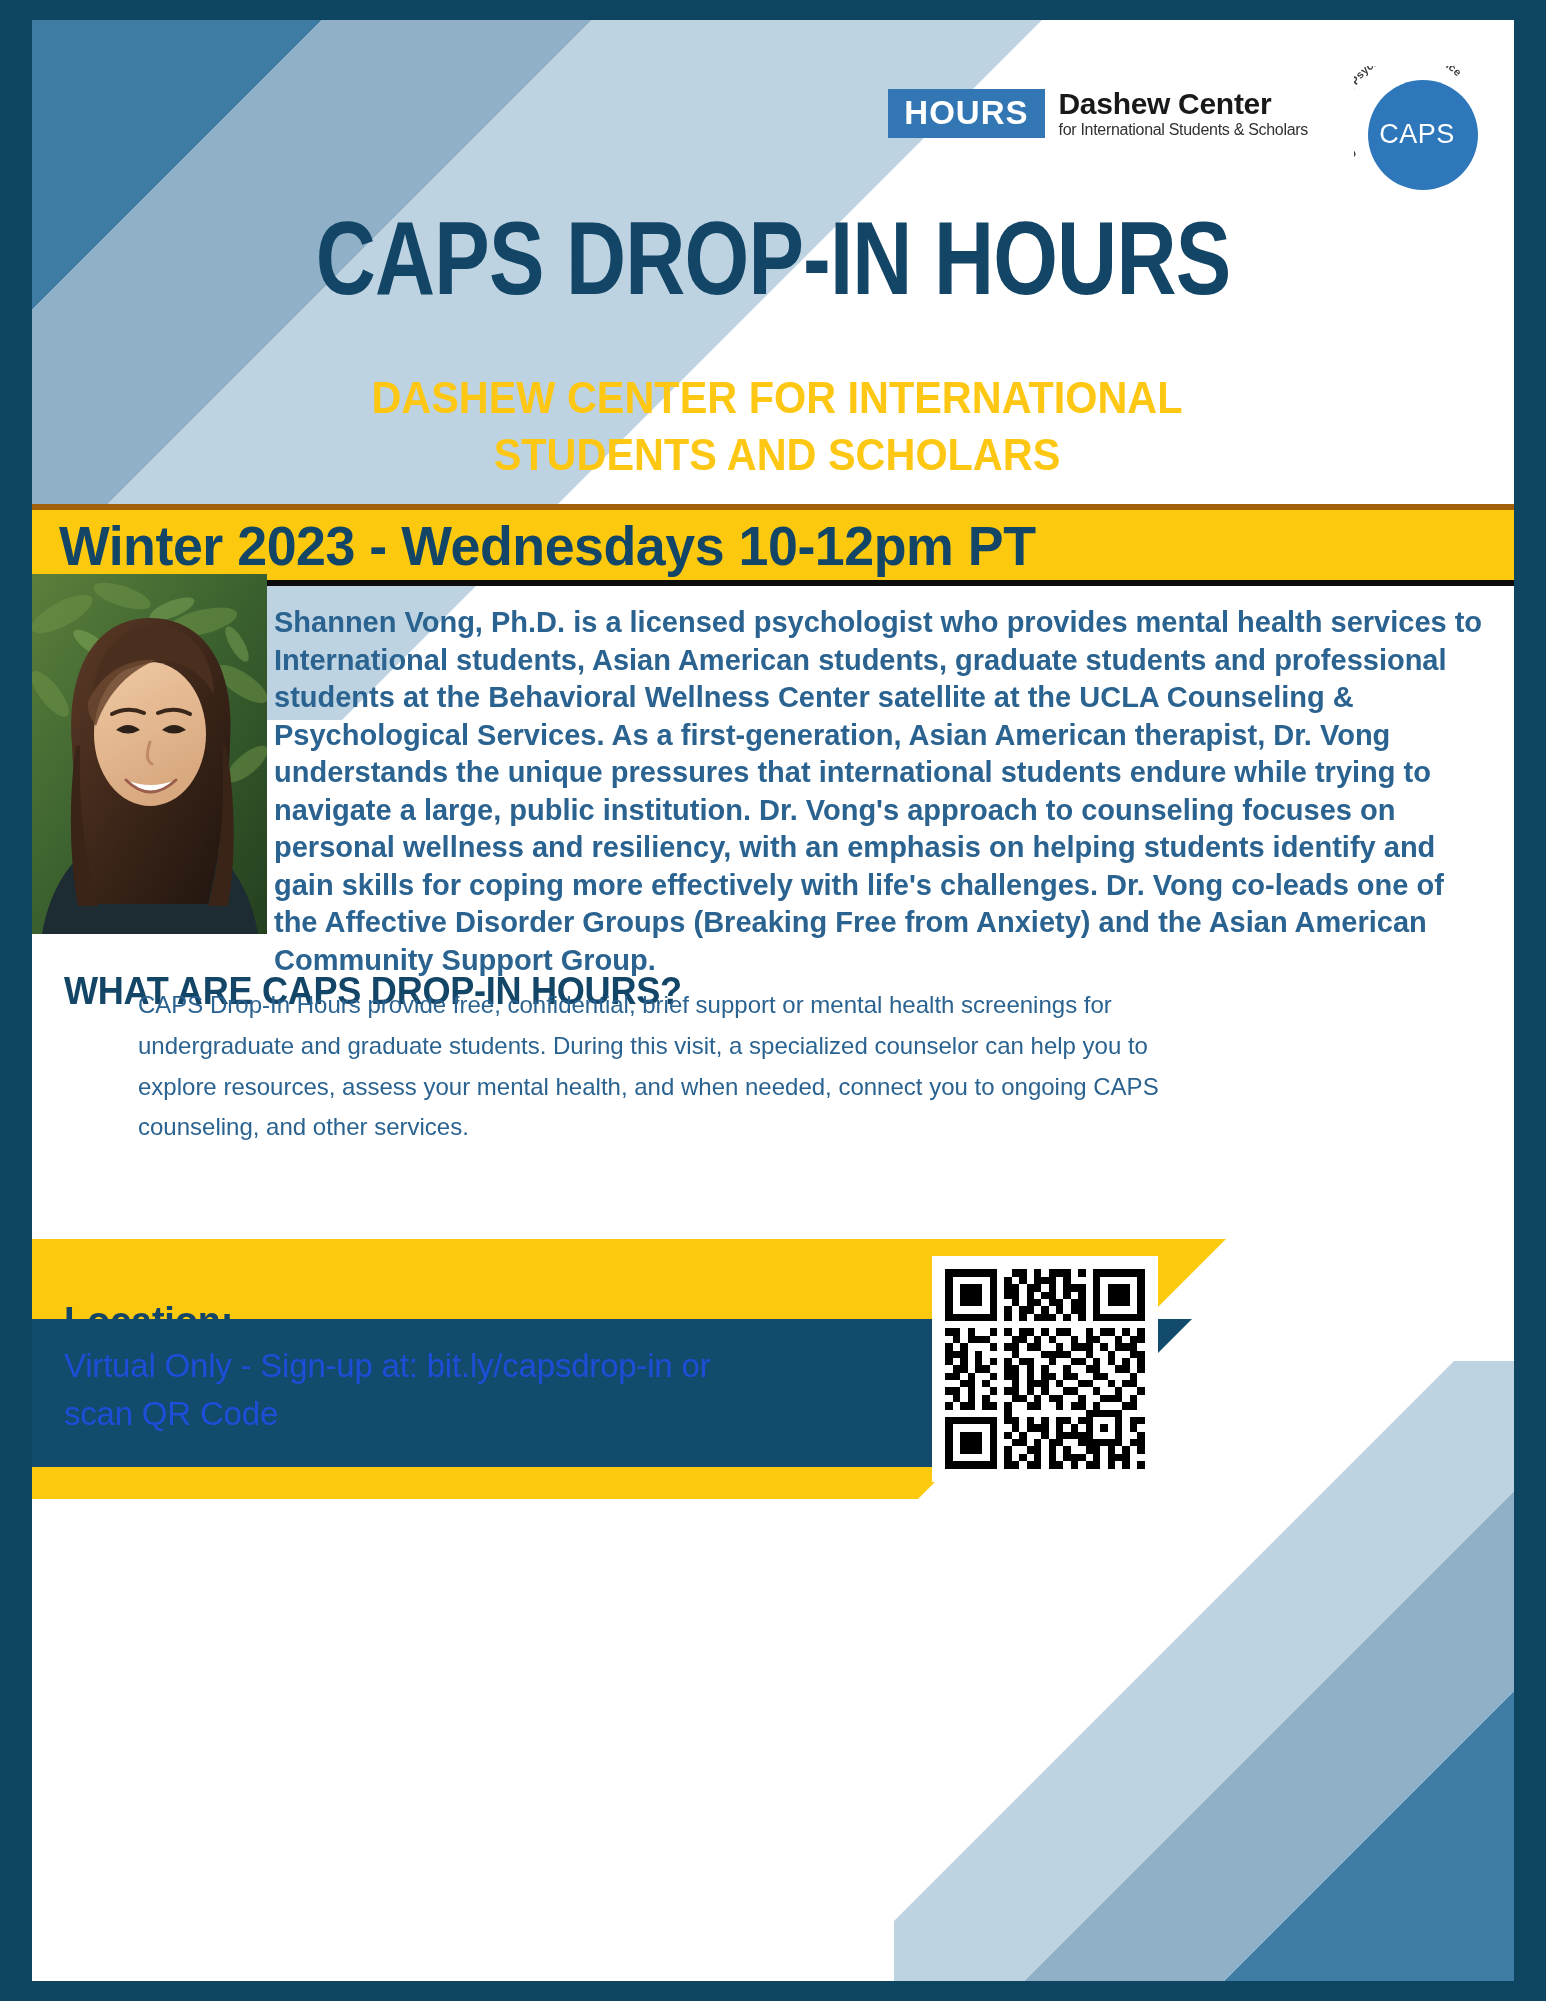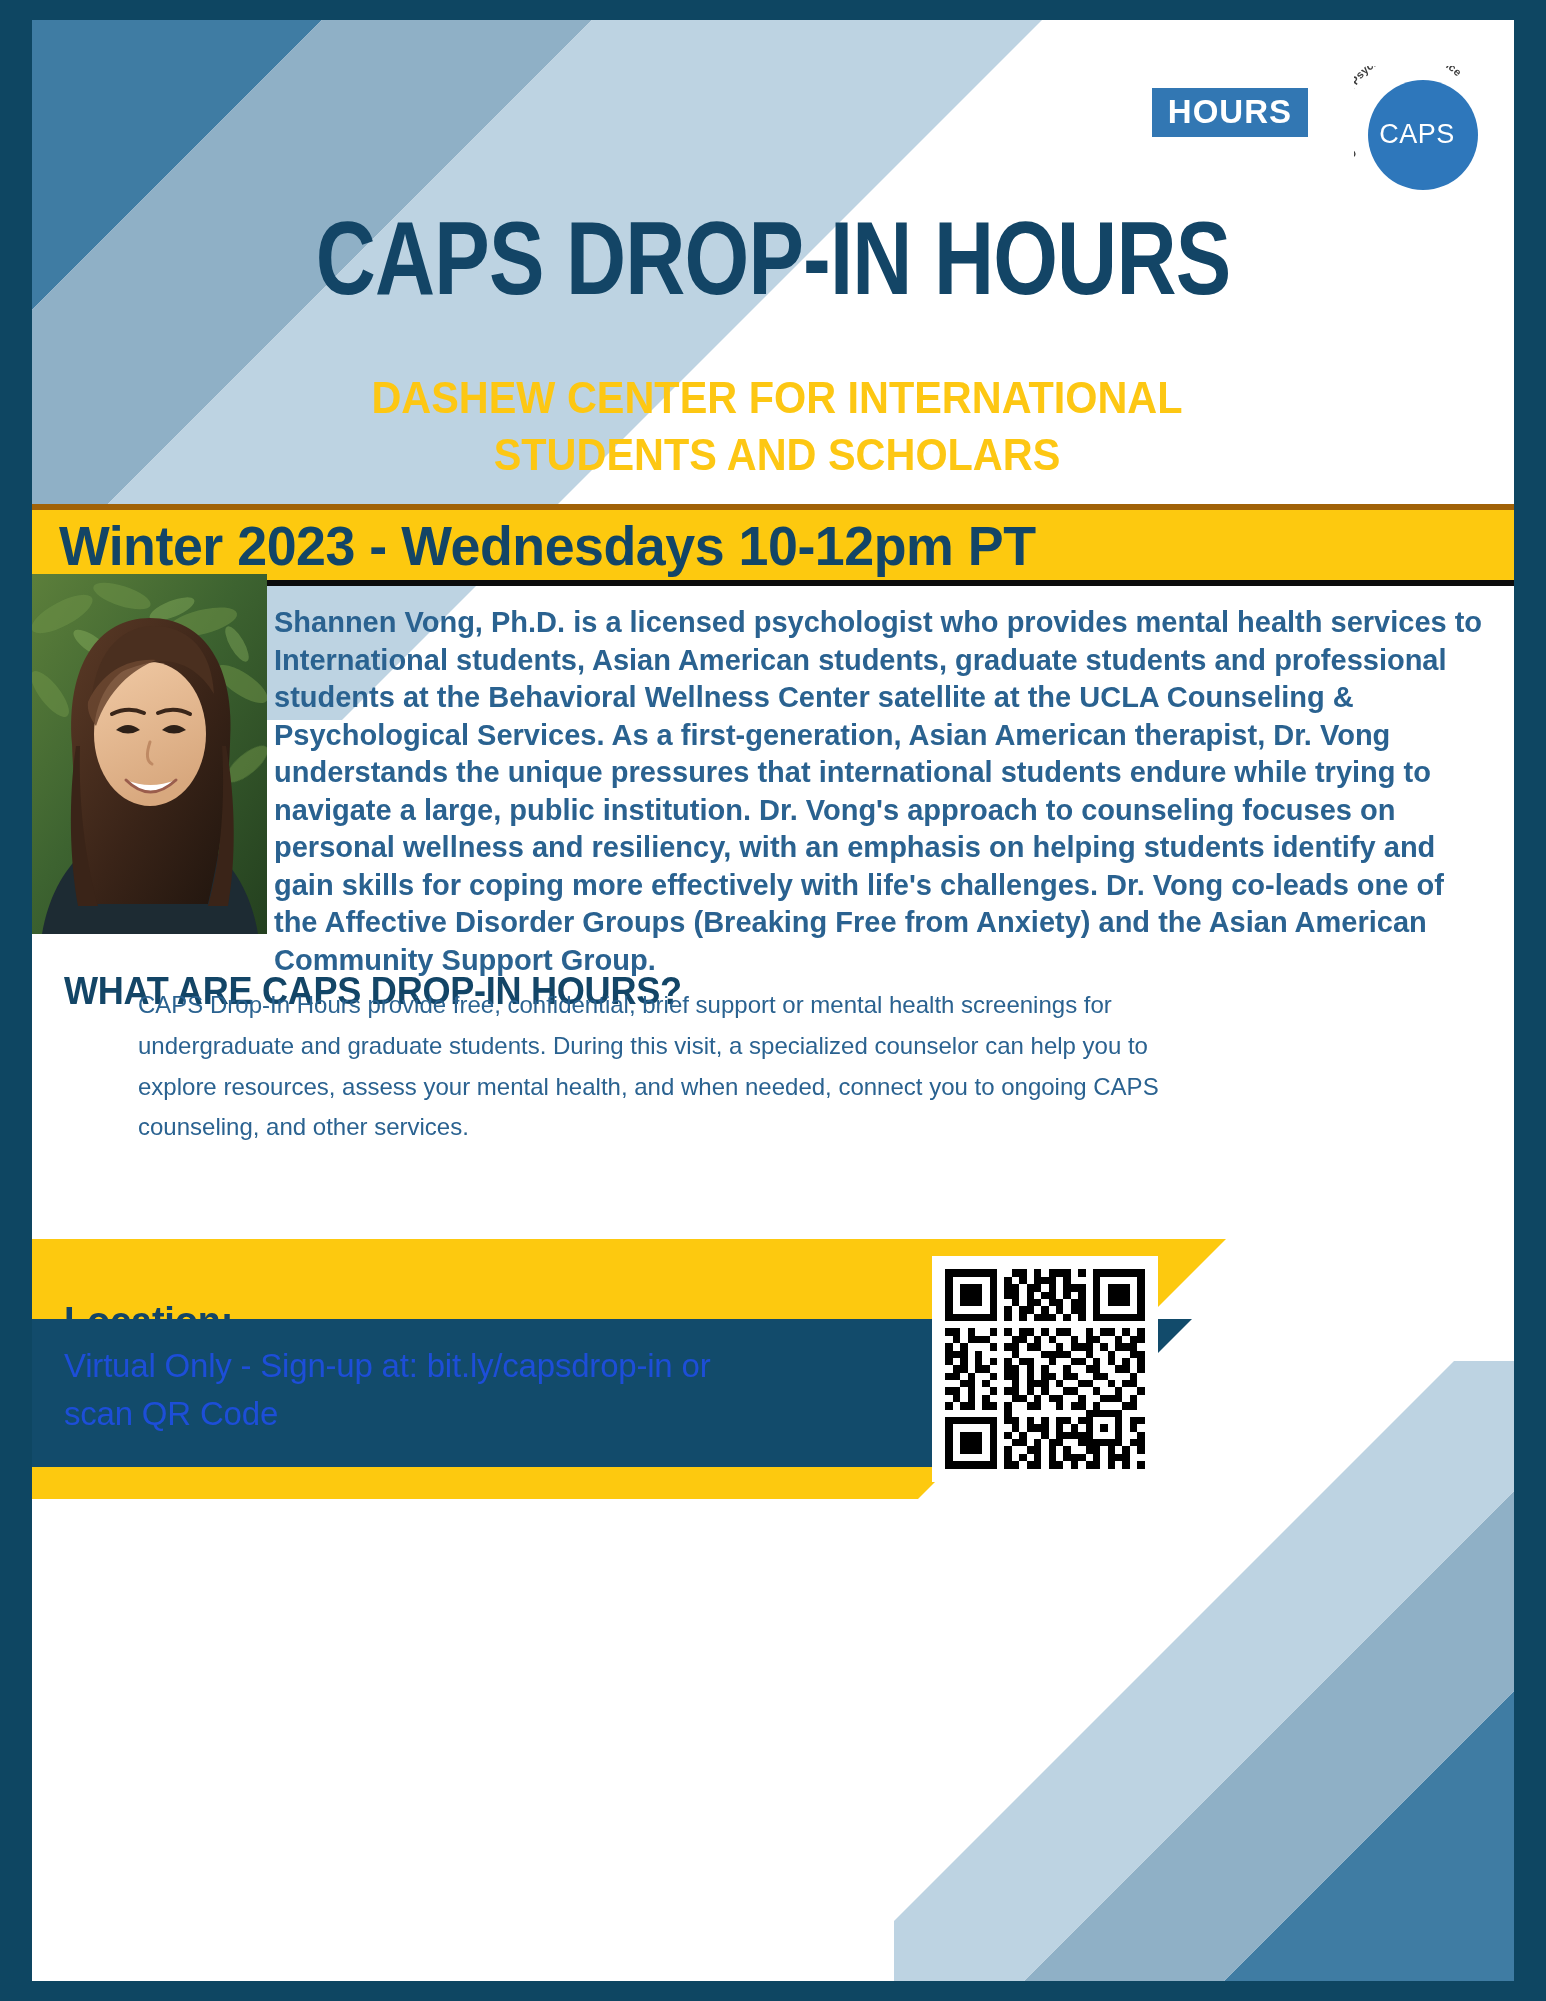--- a/index.html
+++ b/index.html
@@ -341,20 +341,24 @@
         <polygon points="560,0 1010,0 0,1010 0,560" fill="#bdd3e2"></polygon>
       </svg>
     </div>
 
     <div class="header">
 
       <div class="logos">
 
         <div class="dashew-logo">
           <div class="ucla-box">HOURS</div>
+          <div class="dashew-words">
+            <div class="dashew-title">Dashew Center</div>
+            <div class="dashew-sub">for International Students &amp; Scholars</div>
+          </div>
         </div>
 
         <div class="caps-logo">
           <div class="caps-circle"></div>
           <svg class="caps-arc" viewBox="0 0 124 124">
             <defs>
               <path id="capsArc" d="M 8,96 A 62,62 0 0 1 104,12"></path>
             </defs>
             <text>
               <textPath href="#capsArc" startOffset="4%">Counseling &amp; Psychological Services</textPath>

